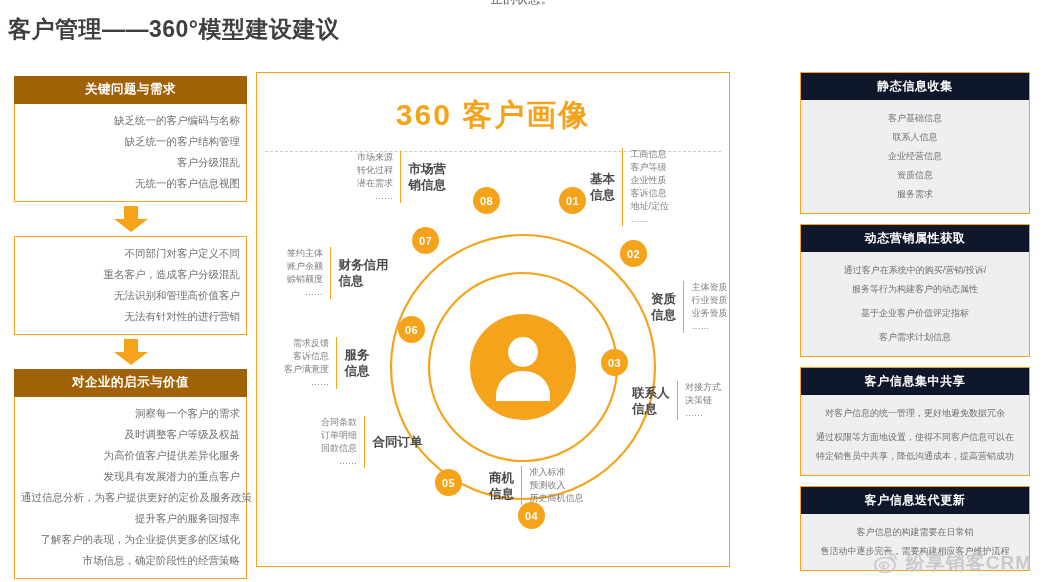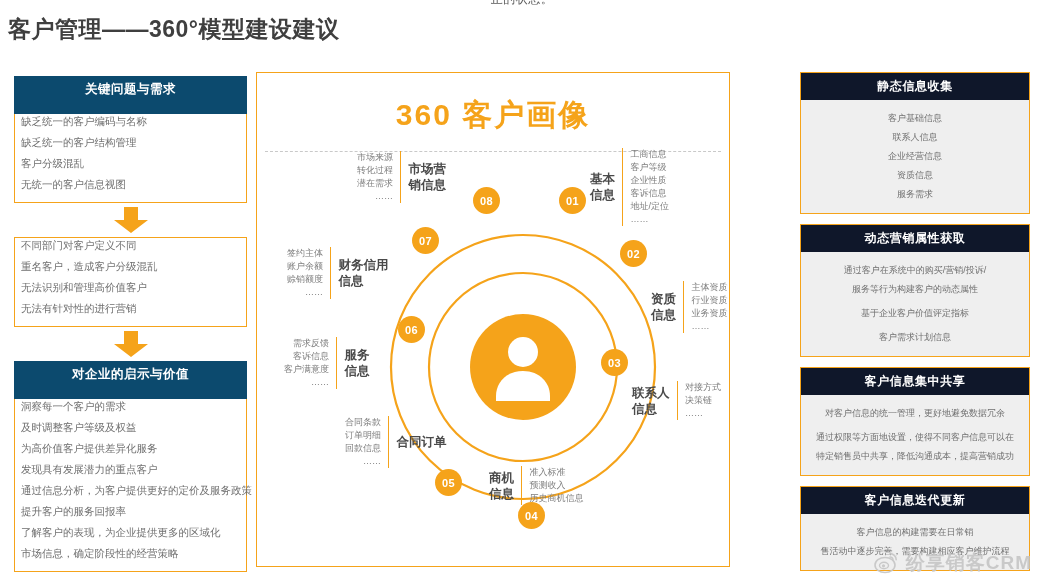--- a/index.html
+++ b/index.html
@@ -38,33 +38,33 @@
   }
 
   
   .left-col {
     position: absolute;
     left: 14px; top: 76px;
     width: 233px;
   }
   .panel { margin: 0; }
   .panel-head {
-    background: #0c4a6e;
+    background: #a16207;
     color: #ffffff;
     font-weight: bold;
     font-size: 12.5px;
     text-align: center;
-    padding: 5px 0 16px;
+    padding: 5px 0 6px;
     letter-spacing: .5px;
   }
   .panel-body {
     border: 1.5px solid #F5A31A;
     border-top: none;
-    padding: 0 6px 10px;
-    text-align: left;
+    padding: 9px 6px 10px;
+    text-align: right;
   }
   .panel-body.no-head {
     border-top: 1.5px solid #F5A31A;
   }
   .panel-body p {
     margin: 0 0 6px;
     font-size: 10.5px;
     line-height: 15px;
     color: #6f6f6f;
     white-space: nowrap;
@@ -362,21 +362,21 @@
       <div>信息</div>
     </div>
     <div class="rule"></div>
     <div class="items">
       <div>对接方式</div>
       <div>决策链</div>
       <div>……</div>
     </div>
   </div>
 
-  <div class="lbl items-left" style="left:88px; top:343px;">
+  <div class="lbl items-left" style="left:64px; top:343px;">
     <div class="items">
       <div>合同条款</div>
       <div>订单明细</div>
       <div>回款信息</div>
       <div>……</div>
     </div>
     <div class="rule"></div>
     <div class="title">
       <div>合同订单</div>
     </div>

